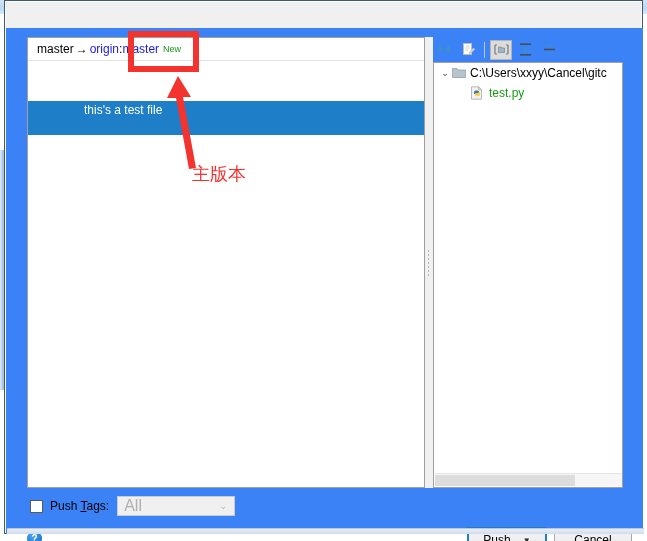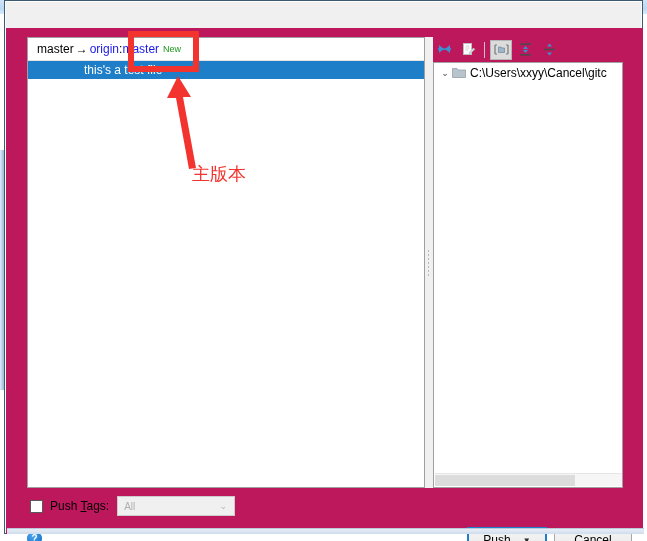--- a/index.html
+++ b/index.html
@@ -124,21 +124,21 @@
     line-height: 1;
   }
 
   
   .dialog-body {
     position: absolute;
     left: 1px;
     top: 27px;
     width: 637px;
     height: 506px;
-    background: #be185d;
+    background: #3b82f6;
   }
 
   
   .commit-pane {
     position: absolute;
     left: 21px;
     top: 9px;
     width: 398px;
     height: 451px;
     background: #ffffff;
@@ -161,27 +161,28 @@
   .hdr-remote { color: #1a1ae6; }
   .hdr-sep { color: #000000; }
   .hdr-branch { color: #1a1ae6; }
   .hdr-new {
     color: #189b18;
     font-size: 9px;
     margin-left: 4px;
     vertical-align: 1px;
   }
   .commit-row {
-    height: 18px;
+    height: 34px;
     line-height: 18px;
     background: #1e7ec8;
     color: #ffffff;
     padding-left: 56px;
     font-size: 12px;
     white-space: nowrap;
+    margin-top: 40px;
   }
 
   
   .splitter {
     position: absolute;
     left: 419px;
     top: 9px;
     width: 8px;
     height: 451px;
     background: #f0f0f0;
@@ -319,21 +320,21 @@
     border: 1px solid #cccccc;
     box-sizing: border-box;
     display: flex;
     align-items: center;
     position: relative;
     cursor: default;
   }
   .combo-text {
     margin-left: 6px;
     color: #b0b0b0;
-    font-size: 10px;
+    font-size: 16px;
   }
   .combo-chev {
     position: absolute;
     right: 7px;
     color: #b5b5b5;
     font-size: 9px;
   }
 
   
   .help-icon {
@@ -512,20 +513,29 @@
       <div class="files-tree">
 
         <div class="tree-row dir">
           <span class="chev">⌄</span>
           <svg width="14" height="12" viewBox="0 0 14 12">
             <path d="M0.5 1.5 L5 1.5 L6.2 3 L13.5 3 L13.5 10.5 L0.5 10.5 Z" fill="#b8c4cc" stroke="#93a1ab" stroke-width=".8"></path>
           </svg>
           <span class="dir-label">C:\Users\xxyy\Cancel\gitc</span>
         </div>
 
+        <div class="tree-row file">
+          <svg width="14" height="14" viewBox="0 0 14 14">
+            <path d="M1.5 0.8 L8.5 0.8 L11.5 3.8 L11.5 13.2 L1.5 13.2 Z" fill="#f2f2f2" stroke="#a8a8a8" stroke-width=".8"></path>
+            <path d="M8.5 0.8 L11.5 3.8 L8.5 3.8 Z" fill="#d4d4d4" stroke="#a8a8a8" stroke-width=".6"></path>
+            <path d="M4 6.5 a2 2 0 0 1 2-2 h1.5 a1.6 1.6 0 0 1 1.6 1.6 v1.4 h-3 v.6 h-2.1 z" fill="#3b76ab"></path>
+            <path d="M10 8.2 a2 2 0 0 1 -2 2 h-1.5 a1.6 1.6 0 0 1 -1.6 -1.6 v-1.4 h3 v-.6 h2.1 z" fill="#f6d247"></path>
+          </svg>
+          <span class="file-label">test.py</span>
+        </div>
 
         <div class="hscroll-track">
           <div class="hscroll-thumb"></div>
         </div>
       </div>
     </div>
 
     <div class="pushtags-row">
       <div class="checkbox"></div>
       <div class="pushtags-label">

